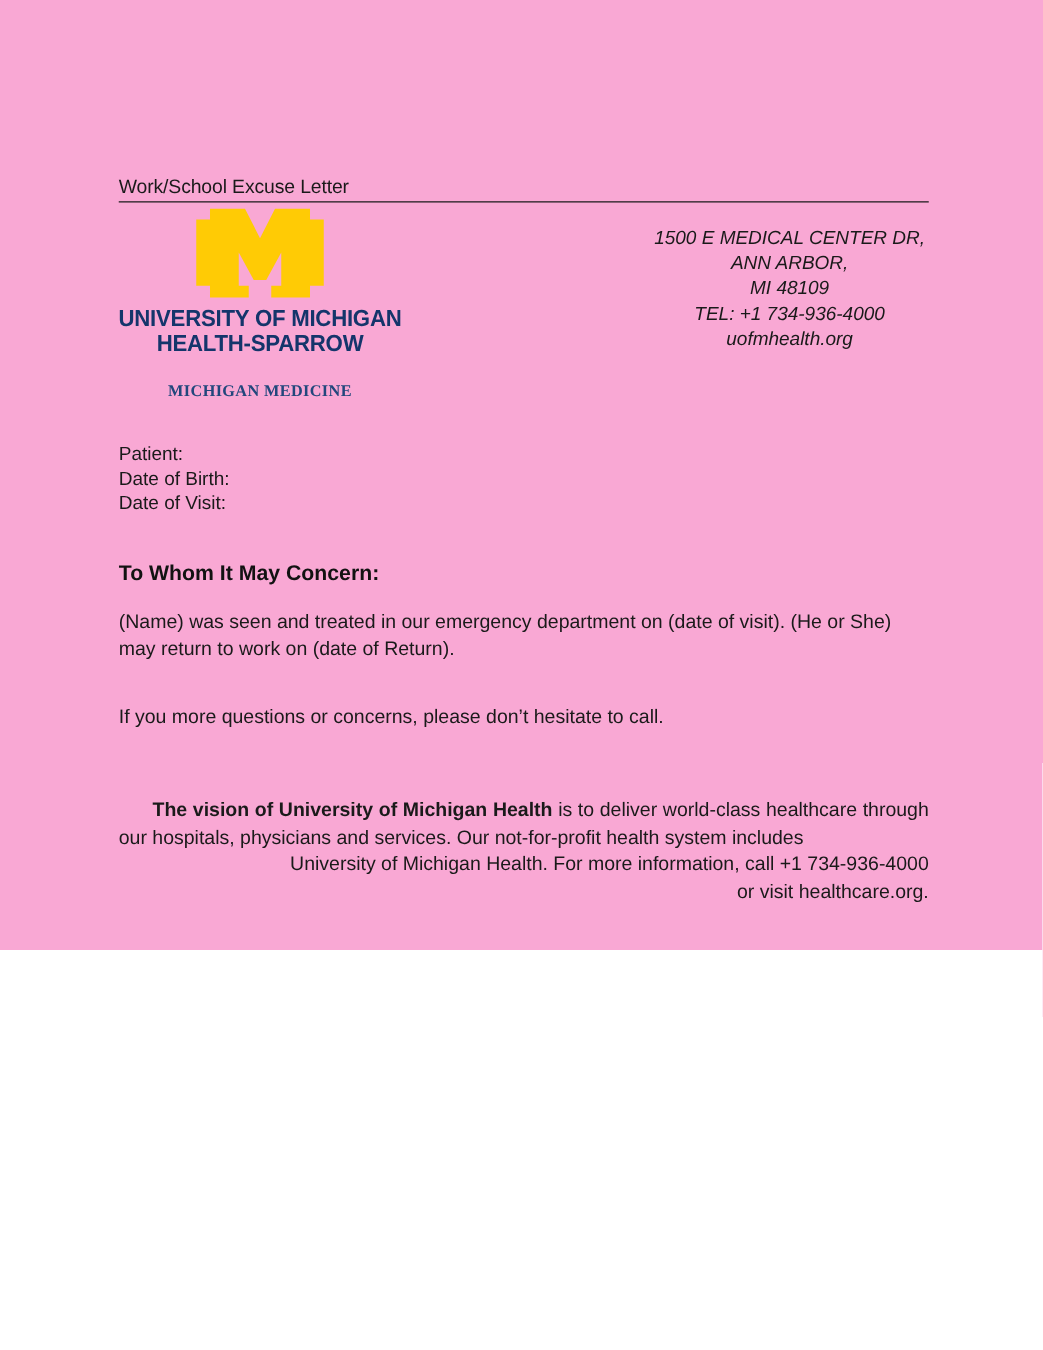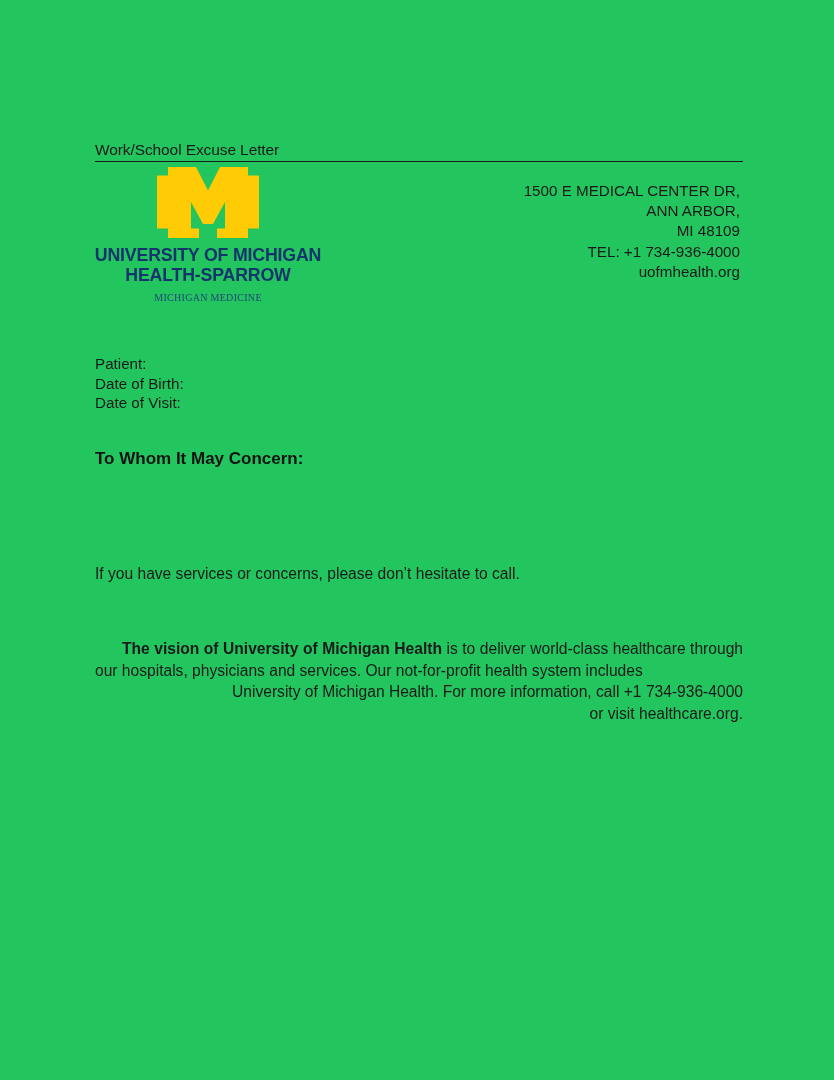--- a/index.html
+++ b/index.html
@@ -14,22 +14,22 @@
     overflow: hidden;
     font-family: "Liberation Sans", sans-serif;
     color: #000000;
     -webkit-font-smoothing: antialiased;
   }
 
   .page {
     position: absolute;
     left: 0; top: 0;
     width: 834px;
-    height: 1080px;
-    background: #22c55e;
+    height: 760px;
+    background: #f9a8d4;
   }
 
   
   .doc-title {
     position: absolute;
     left: 95px;
     top: 140px;
     font-size: 15.5px;
     line-height: 19px;
     letter-spacing: -0.1px;
@@ -63,39 +63,40 @@
     margin-top: 6px;
     font-family: "Liberation Sans Narrow", "Liberation Sans", sans-serif;
     font-weight: bold;
     font-size: 18.5px;
     line-height: 20px;
     letter-spacing: -0.2px;
     color: #14356b;
     transform: scaleX(0.96);
   }
   .logo-sub {
-    margin-top: 6px;
+    margin-top: 21px;
     font-family: "Liberation Serif", "DejaVu Serif", serif;
-    font-weight: normal;
-    font-size: 10px;
+    font-weight: bold;
+    font-size: 13px;
     line-height: 14px;
     letter-spacing: 0.3px;
     color: #22477c;
   }
 
   
   .address {
     position: absolute;
     right: 94px;
     top: 181px;
-    text-align: right;
+    text-align: center;
     font-size: 15.2px;
     line-height: 20.2px;
     color: #1a1a1a;
     white-space: nowrap;
+    font-style: italic;
   }
 
   
   .patient-block {
     position: absolute;
     left: 95px;
     top: 354px;
     font-size: 15.2px;
     line-height: 19.6px;
     color: #1a1a1a;
@@ -171,22 +172,23 @@
   </div>
 
   <div class="patient-block">
     <div>Patient:</div>
     <div>Date of Birth:</div>
     <div>Date of Visit:</div>
   </div>
 
   <div class="salutation">To Whom It May Concern:</div>
 
+  <div class="body-text para-1">(Name) was seen and treated in our emergency department on (date of visit). (He or She) may return to work on (date of Return).</div>
 
-  <div class="body-text para-2">If you have services or concerns, please don’t hesitate to call.</div>
+  <div class="body-text para-2">If you more questions or concerns, please don’t hesitate to call.</div>
 
   <div class="body-text para-3">
     <span class="lead">The vision of University of Michigan Health</span><span> is to deliver world-class healthcare through our hospitals, physicians and services. Our not-for-profit health system includes</span>
     <div class="tail">
       <div class="nowrap">University of Michigan Health. For more information, call +1 734-936-4000</div>
       <div class="nowrap">or visit healthcare.org.</div>
     </div>
   </div>
 
 </div>

